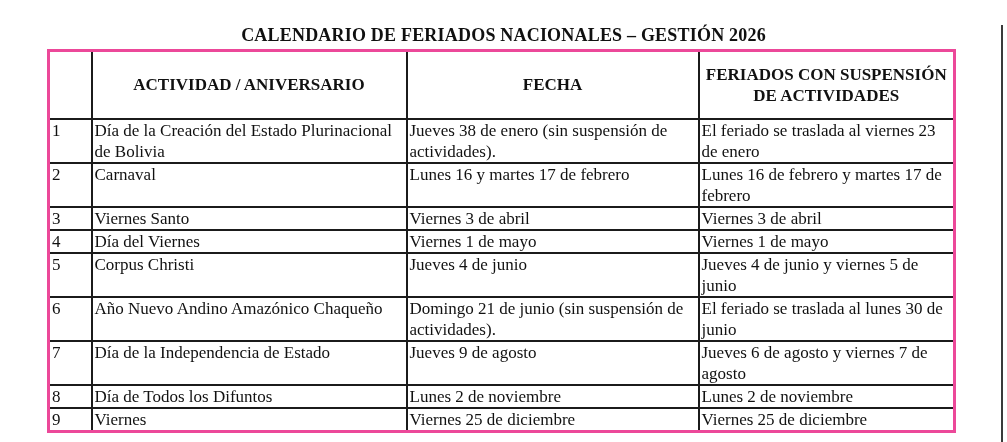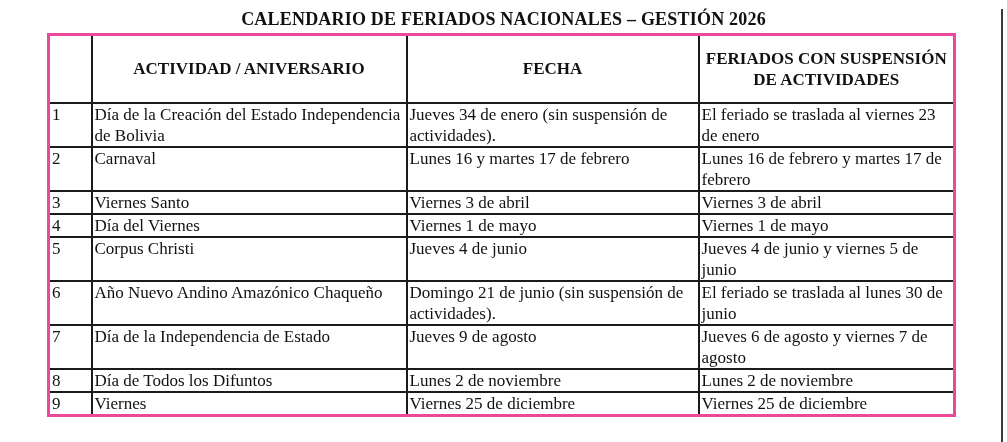--- a/index.html
+++ b/index.html
@@ -12,21 +12,21 @@
     font-family: "Liberation Serif", serif;
     color: #111111;
     position: relative;
   }
   .page {
     position: relative;
     width: 1007px;
     height: 442px;
   }
   .doc-title {
-    margin-top: 9px;
+    margin-top: 25px;
     text-align: center;
     font-size: 18px;
     font-weight: bold;
     letter-spacing: 0.2px;
     color: #101010;
   }
   table.holidays {
     border-collapse: collapse;
     table-layout: fixed;
     width: 906px;
@@ -95,22 +95,22 @@
         <th></th>
         <th>ACTIVIDAD / ANIVERSARIO</th>
         <th>FECHA</th>
         <th>FERIADOS CON SUSPENSIÓN DE ACTIVIDADES</th>
       </tr>
     </thead>
     <tbody>
 
     <tr>
           <td>1</td>
-          <td>Día de la Creación del Estado Independencia de Bolivia</td>
-          <td>Jueves 34 de enero (sin suspensión de actividades).</td>
+          <td>Día de la Creación del Estado Plurinacional de Bolivia</td>
+          <td>Jueves 38 de enero (sin suspensión de actividades).</td>
           <td>El feriado se traslada al viernes 23 de enero</td>
         </tr>
         <tr>
           <td>2</td>
           <td>Carnaval</td>
           <td>Lunes 16 y martes 17 de febrero</td>
           <td>Lunes 16 de febrero y martes 17 de febrero</td>
         </tr>
         <tr>
           <td>3</td>

